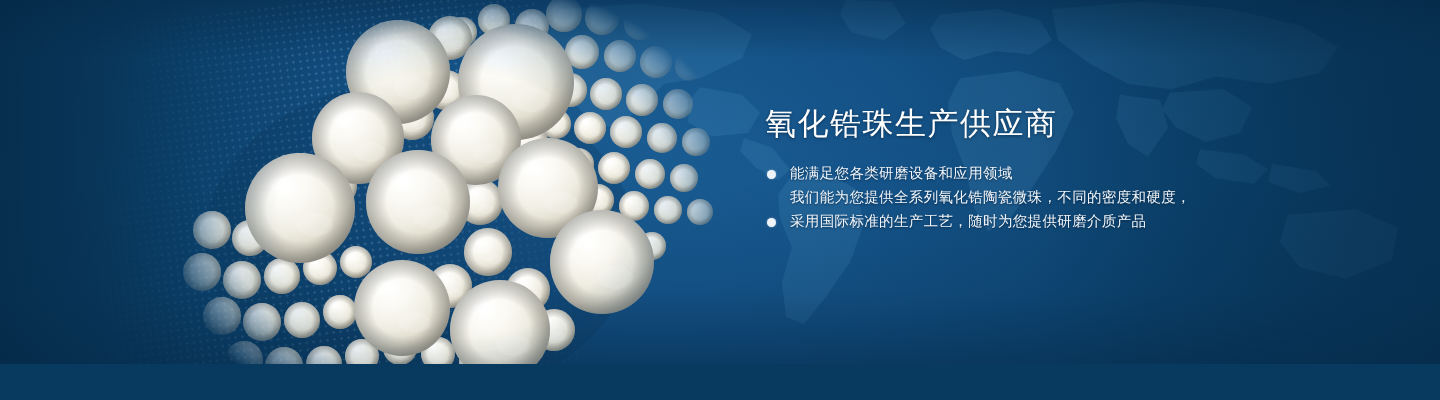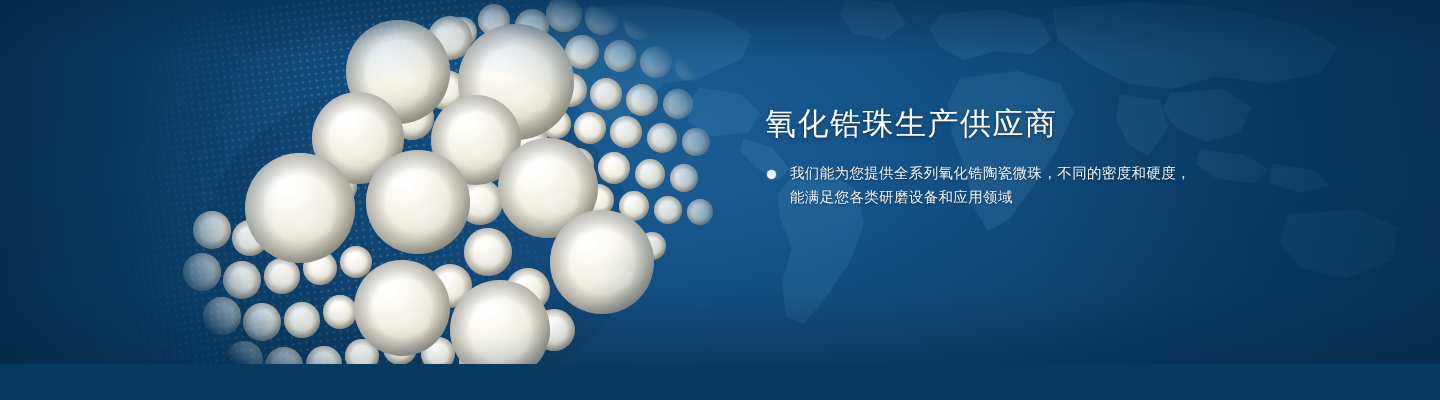--- a/index.html
+++ b/index.html
@@ -311,22 +311,26 @@
   </div>
 
   <div class="copy">
 
     <h1 class="headline">氧化锆珠生产供应商</h1>
 
     <ul class="bullets">
 
       <li class="bullet-row">
         <span class="dot"></span>
+        <span class="bullet-text cont">能满足您各类研磨设备和应用领域</span>
         <span class="bullet-text">我们能为您提供全系列氧化锆陶瓷微珠，不同的密度和硬度，</span>
-        <span class="bullet-text cont">能满足您各类研磨设备和应用领域</span>
       </li>
 
 
+      <li class="bullet-row">
+        <span class="dot"></span>
+        <span class="bullet-text">采用国际标准的生产工艺，随时为您提供研磨介质产品</span>
+      </li>
 
     </ul>
   </div>
 
 </div>
 
 </body></html>

